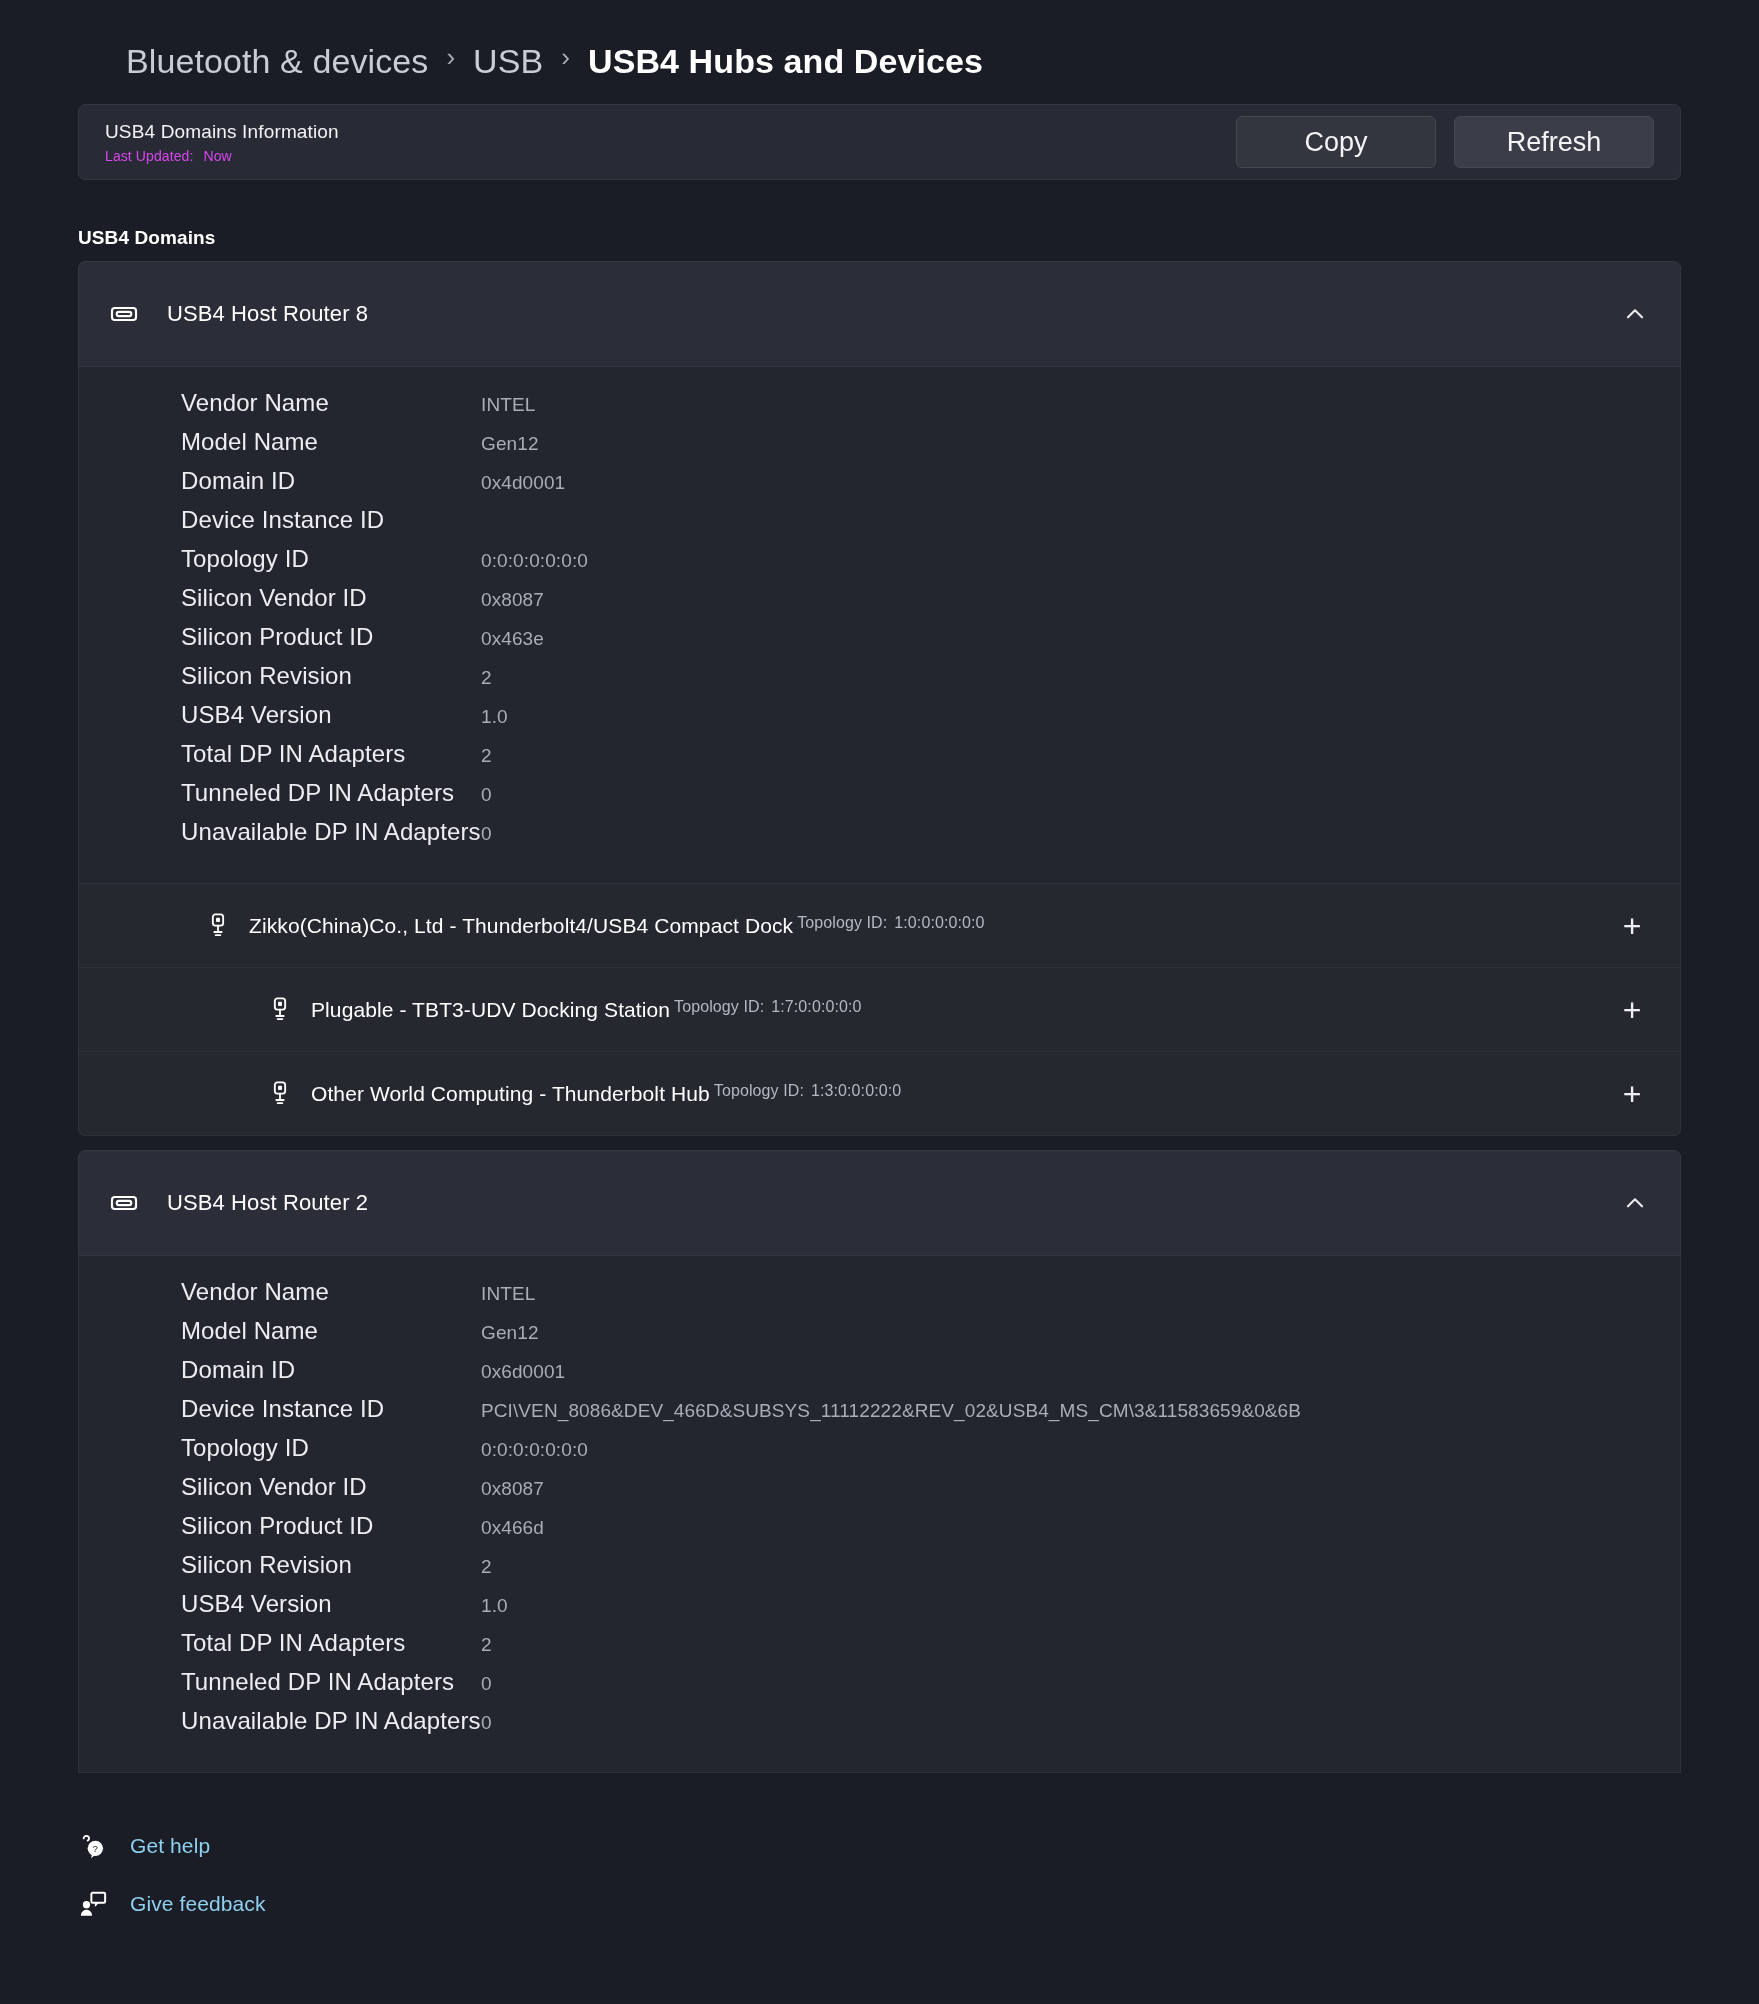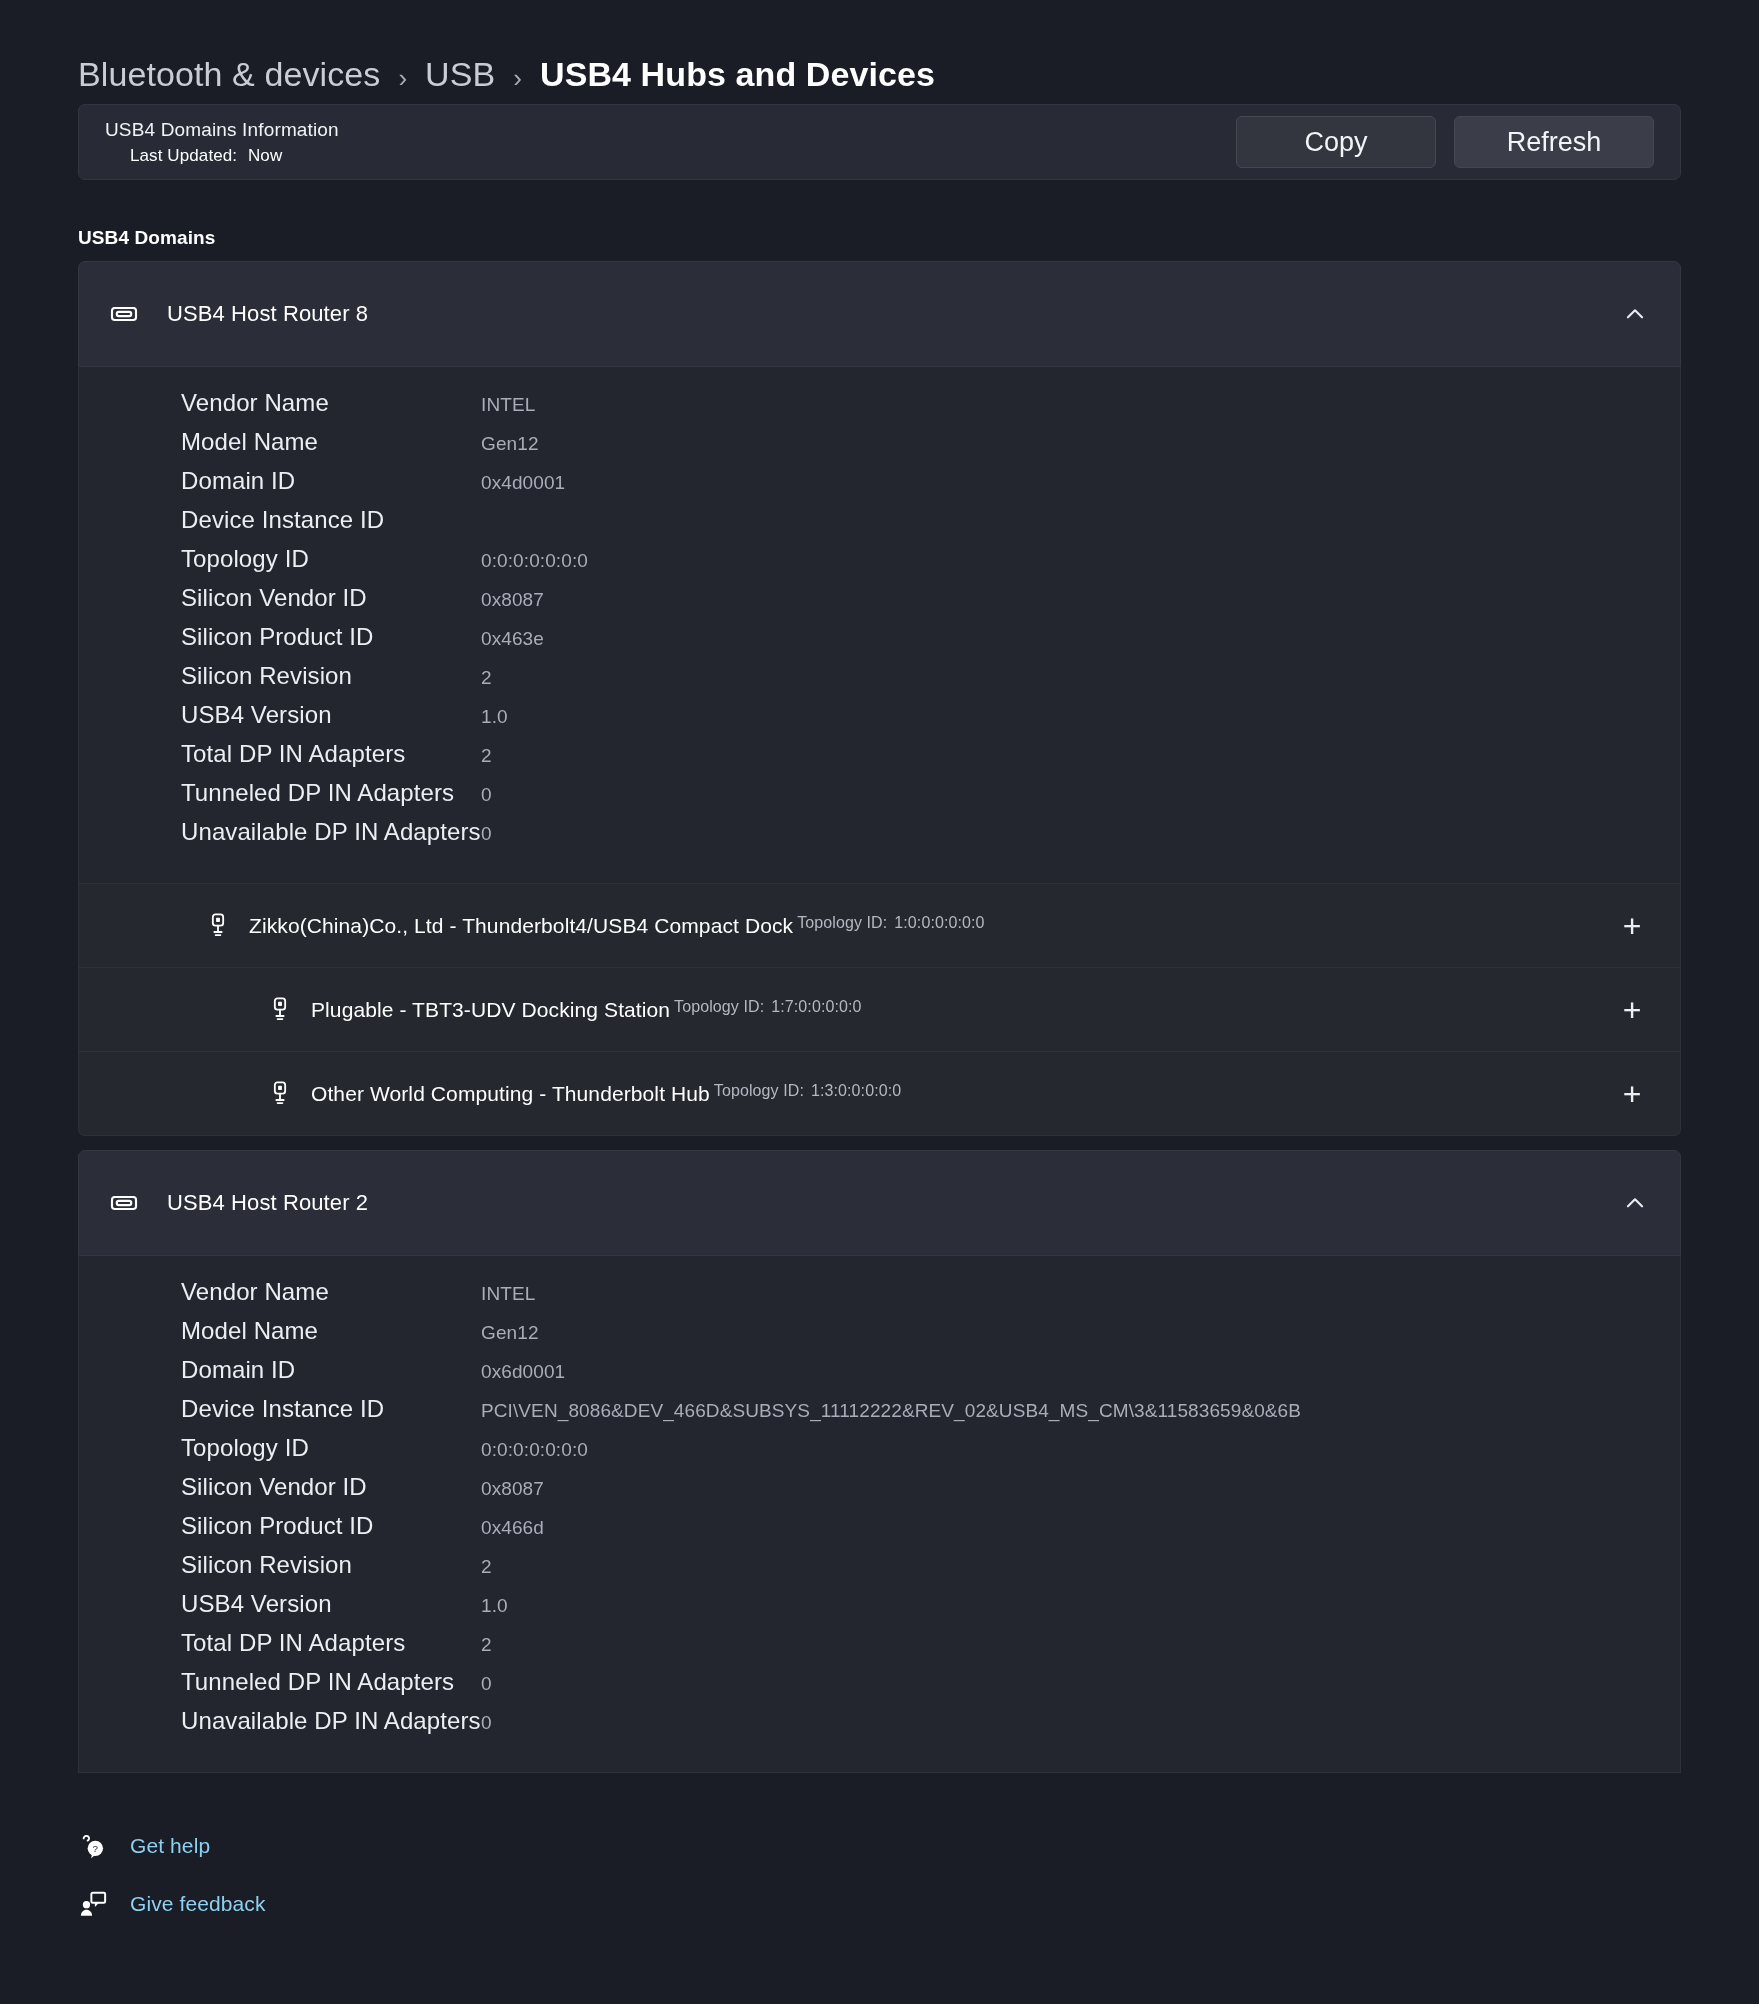--- a/index.html
+++ b/index.html
@@ -21,24 +21,25 @@
     width: 1759px;
     min-height: 2004px;
     background: #1b1d26;
     padding: 0;
     position: relative;
   }
 
   
   .breadcrumb {
     display: flex;
-    align-items: flex-end;
+    align-items: flex-start;
     gap: 14px;
     padding: 42px 0 0 78px;
     height: 94px;
+    margin-left: 48px;
   }
   .crumb {
     font-size: 34px;
     letter-spacing: .1px;
     color: #c9ccd4;
     white-space: nowrap;
   }
   .crumb.link { color: #c9ccd4; cursor: pointer; }
   .crumb.current { color: #ffffff; font-weight: 600; }
   .crumb-sep {
@@ -61,24 +62,23 @@
     padding: 0 26px 0 26px;
   }
   .info-texts { display: flex; flex-direction: column; gap: 5px; }
   .info-title {
     font-size: 19px;
     color: #f2f3f5;
     font-weight: 400;
     letter-spacing: .15px;
   }
   .info-sub {
-    font-size: 17px;
-    color: #ffffff;
-    letter-spacing: .1px;
-    margin-left: 25px;
+    font-size: 14px;
+    color: #d946ef;
+    letter-spacing: .1px;
   }
   .info-actions { display: flex; gap: 18px; }
   .btn {
     background: #393c46;
     border: 1px solid #45484f;
     border-radius: 6px;
     color: #f3f4f6;
     font-size: 27px;
     font-family: "Liberation Sans", sans-serif;
     height: 52px;

